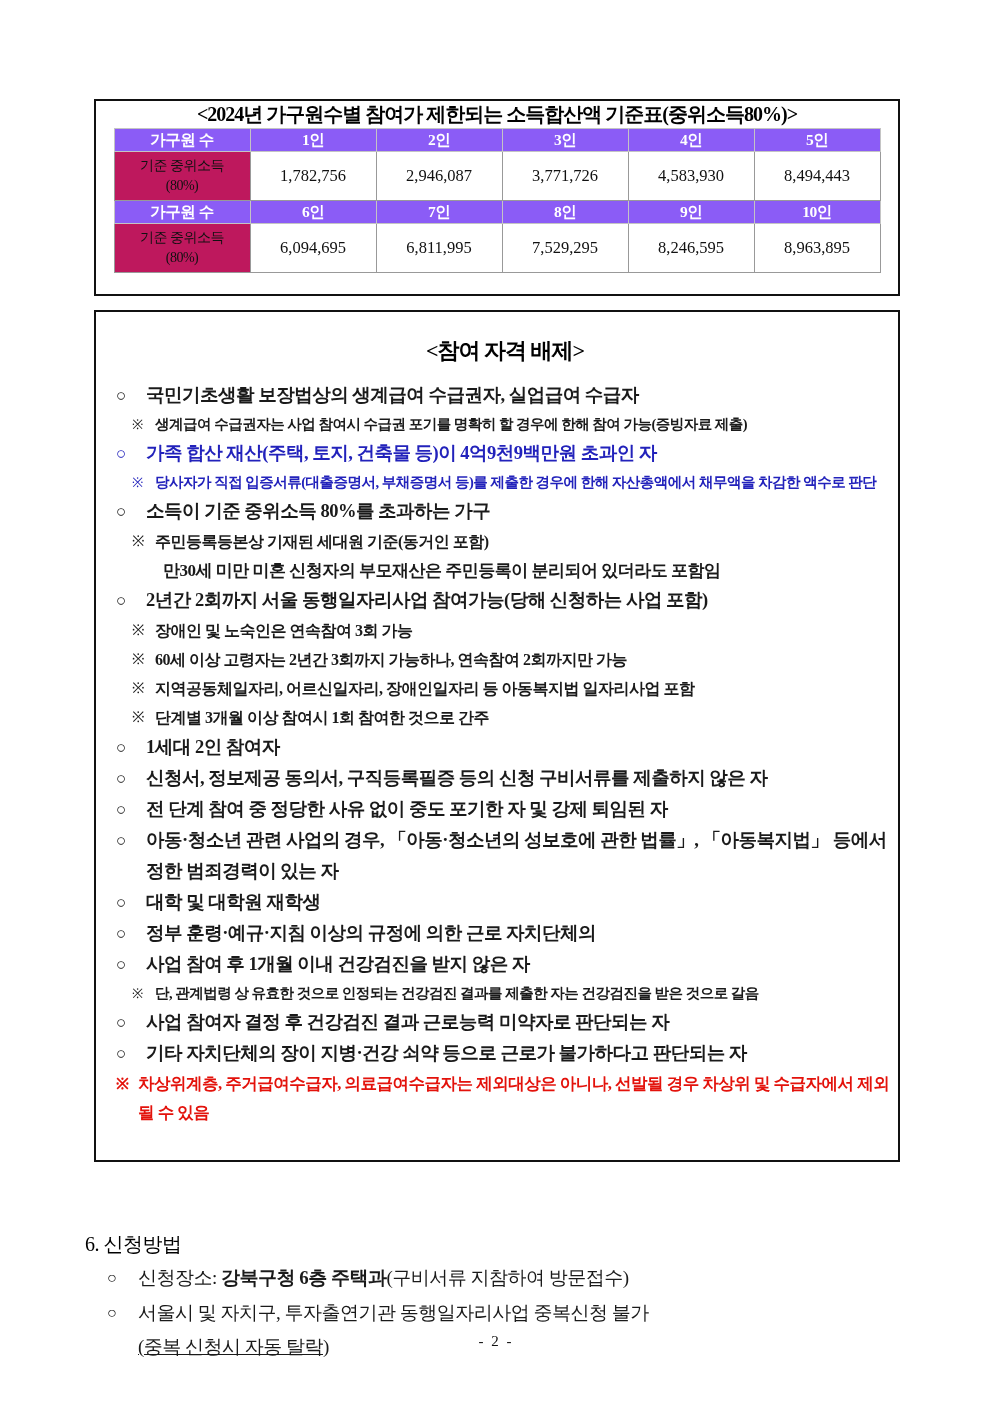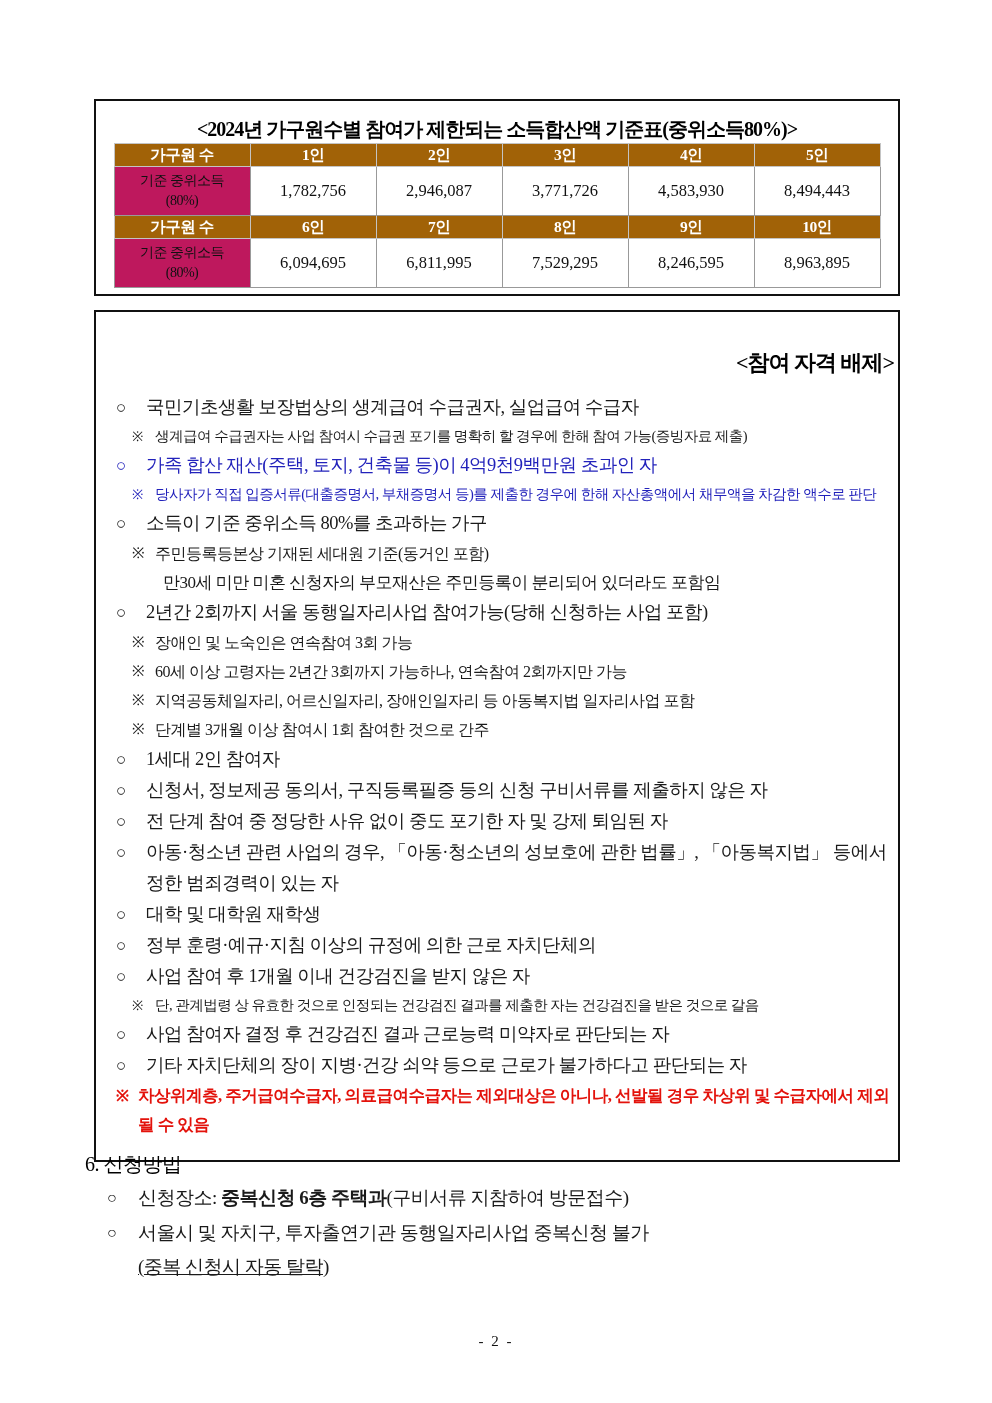--- a/index.html
+++ b/index.html
@@ -12,72 +12,72 @@
     overflow:hidden;
   }
   .page { position:absolute; inset:0; background:#ffffff; }
 
   
   .income-box {
     position:absolute; left:94px; top:99px; width:806px; height:197px;
     border:2px solid #111; background:#fff;
   }
   .tbl-title {
-    margin-top:15px; text-align:center;
+    text-align:center;
     font-size:20px; font-weight:bold; letter-spacing:-1px;
     color:#000;
   }
   .unit-label {
     text-align:right; font-size:13.5px; color:#222;
     margin:13px 20px 3px 0; letter-spacing:-0.5px;
   }
   table.income {
     width:766px; margin:0 auto; border-collapse:collapse; table-layout:fixed;
   }
   table.income col.c0 { width:136px; }
   table.income col.cn { width:126px; }
   table.income th {
-    background:#a16207; color:#ffffff;
+    background:#8b5cf6; color:#ffffff;
     font-size:15.5px; font-weight:bold; letter-spacing:-0.5px;
     height:23px; border:1px solid #c4c4c4; text-align:center;
   }
   table.income td {
     border:1px solid #999; text-align:center; background:#fff;
     font-size:16.5px; height:49px; color:#111;
   }
   table.income td.rowlabel {
     background:#be185d; font-size:14px; line-height:1.4; letter-spacing:-0.5px;
   }
 
   
   .exclusion-box {
     position:absolute; left:94px; top:310px; width:806px; height:852px;
     border:2px solid #111; background:#fff;
     padding:20px 4px 0 20px;
   }
   .ex-title {
-    text-align:right; font-size:22px; font-weight:bold;
-    letter-spacing:-1px; margin:16px 0 14px 0; color:#000;
+    text-align:center; font-size:22px; font-weight:bold;
+    letter-spacing:-1px; margin:4px 0 14px 0; color:#000;
   }
   .item { display:flex; align-items:flex-start; letter-spacing:-0.5px; }
   .item .marker { flex:0 0 30px; }
-  .item .txt { flex:1 1 auto; }
+  .item .txt { flex:1 1 auto;font-weight:bold; }
   .item.circle { font-size:18.5px; line-height:31px; }
   .item.circle .marker { font-size:17px; }
   .item.note { font-size:16px; line-height:29px; padding-left:16px; }
   .item.note .marker { flex-basis:23px; font-size:15px; }
   .item.sm { font-size:14.5px; line-height:27px; }
   .item.sm .marker { font-size:13.5px; }
   .item.cont { font-size:17px; line-height:29px; padding-left:47px; }
   .item.blue { color:#2222bb; }
   .item.red { color:#e3120b; font-weight:bold; font-size:16.5px; line-height:29px; padding-left:0; }
   .item.red .marker { flex-basis:22px; font-size:15.5px; }
 
   
-  .application-section { position:absolute; left:85px; top:1148px; width:845px; letter-spacing:-0.5px; }
+  .application-section { position:absolute; left:85px; top:1228px; width:845px; letter-spacing:-0.5px; }
   .s6-heading { font-size:20px; line-height:32px; color:#000; }
   .s6-item { display:flex; align-items:flex-start; padding-left:22px; font-size:19px; line-height:35px; }
   .s6-item .marker { flex:0 0 31px; font-size:16px; }
   .s6-item .bold { font-weight:bold; }
   .s6-cont { padding-left:53px; font-size:19px; line-height:33px;text-decoration:underline; }
 
   
   .page-footer {
     position:absolute; left:0; top:1333px; width:992px;
     text-align:center; font-size:15px; color:#111; letter-spacing:2px;
@@ -235,21 +235,21 @@
     <div class="item red">
       <span class="marker">※</span>
       <span class="txt">차상위계층, 주거급여수급자, 의료급여수급자는 제외대상은 아니나, 선발될 경우 차상위 및 수급자에서 제외될 수 있음</span>
     </div>
   </div>
 
   <div class="application-section">
     <div class="s6-heading">6. 신청방법</div>
     <div class="s6-item">
       <span class="marker">○</span>
-      <span class="txt"><span>신청장소: </span><span class="bold">중복신청 6층 주택과</span><span>(구비서류 지참하여 방문접수)</span></span>
+      <span class="txt"><span>신청장소: </span><span class="bold">강북구청 6층 주택과</span><span>(구비서류 지참하여 방문접수)</span></span>
     </div>
     <div class="s6-item">
       <span class="marker">○</span>
       <span class="txt">서울시 및 자치구, 투자출연기관 동행일자리사업 중복신청 불가</span>
     </div>
     <div class="s6-cont">(중복 신청시 자동 탈락)</div>
   </div>
 
   <div class="page-footer">- 2 -</div>
 

